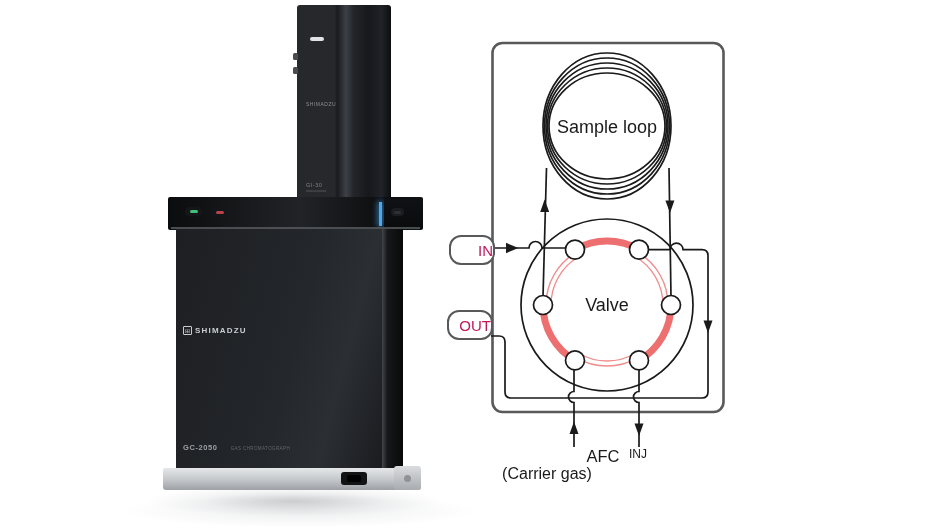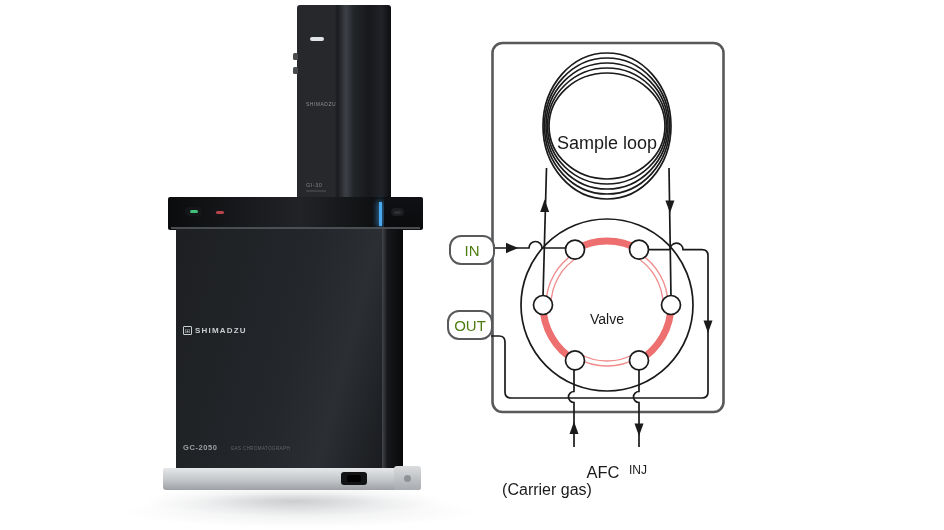--- a/index.html
+++ b/index.html
@@ -46,23 +46,23 @@
     background:linear-gradient(180deg,#e5e7e9,#c3c6c9 55%,#9da0a4);}
   .base-switch{left:178px;top:4px;width:26px;height:13px;border-radius:3px;background:#121314;
     display:flex;align-items:center;justify-content:center;}
   .base-switch-inner{width:14px;height:7px;border-radius:2px;background:#000;}
   .base-cap{left:231px;top:-2px;width:27px;height:24px;border-radius:3px;
     background:linear-gradient(180deg,#dadcde,#a8abaf);display:flex;align-items:center;justify-content:center;}
   .base-cap-dot{width:7px;height:7px;border-radius:50%;background:#8f9296;}
   
   #diagram-svg{left:0;top:0;width:944px;height:530px;}
   .port-box{position:absolute;width:42px;height:26px;background:#fff;border:2.4px solid #58595b;
-    border-radius:12px;display:flex;align-items:center;justify-content:center;
-    font-size:15px;color:#4d7c0f;box-sizing:content-box;z-index:5;}
-  .dlabel{position:absolute;color:#1a1a1a;text-align:center;white-space:nowrap;z-index:4;margin-top:16px;}
+    border-radius:12px;display:flex;align-items:center;justify-content:flex-end;
+    font-size:15px;color:#be185d;box-sizing:content-box;z-index:5;}
+  .dlabel{position:absolute;color:#1a1a1a;text-align:center;white-space:nowrap;z-index:4;}
 </style>
 </head>
 <body>
 
 <div id="photo" class="abs">
   <div class="abs floor-shadow2"></div>
   <div class="abs floor-shadow"></div>
 
   <div class="abs tower">
     <div class="abs tower-indicator"></div>
@@ -174,16 +174,16 @@
   </g>
 </svg>
 
 <div class="port-box" style="left:449px;top:235px">
   <span>IN</span>
 </div>
 <div class="port-box" style="left:447px;top:310px">
   <span>OUT</span>
 </div>
 <div class="dlabel" style="left:547px;top:117px;width:120px;font-size:18px">Sample loop</div>
-<div class="dlabel" style="left:567px;top:295px;width:80px;font-size:14px">Valve</div>
+<div class="dlabel" style="left:567px;top:295px;width:80px;font-size:18px">Valve</div>
 <div class="dlabel" style="left:573px;top:447px;width:60px;font-size:16.5px">AFC</div>
 <div class="dlabel" style="left:492px;top:465px;width:110px;font-size:16px">(Carrier gas)</div>
 <div class="dlabel" style="left:608px;top:447px;width:60px;font-size:12px">INJ</div>
 
 </body></html>

